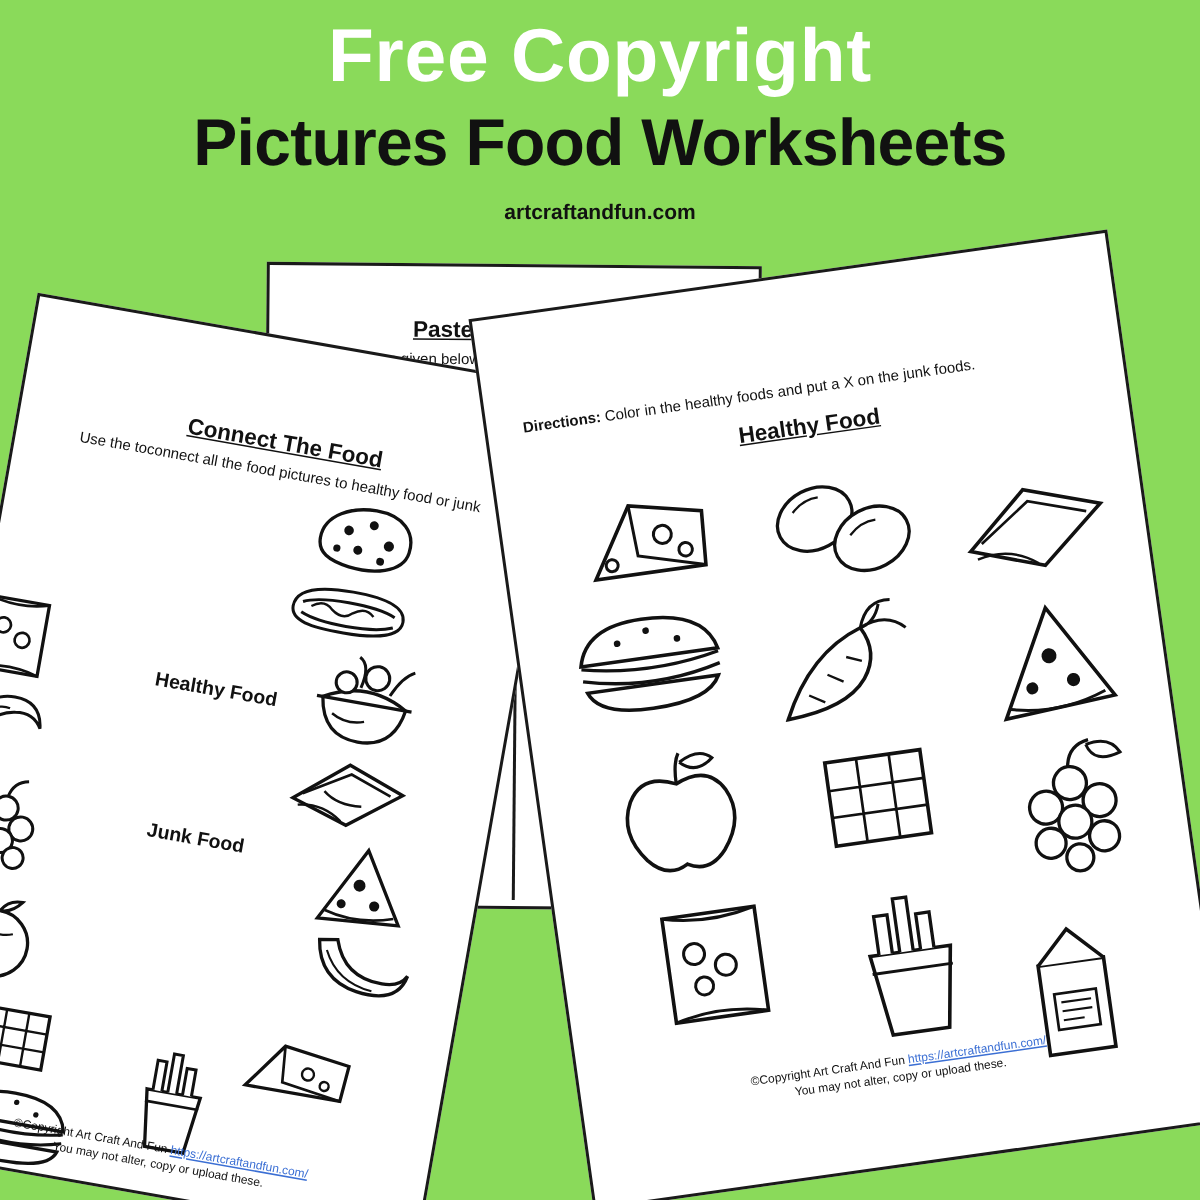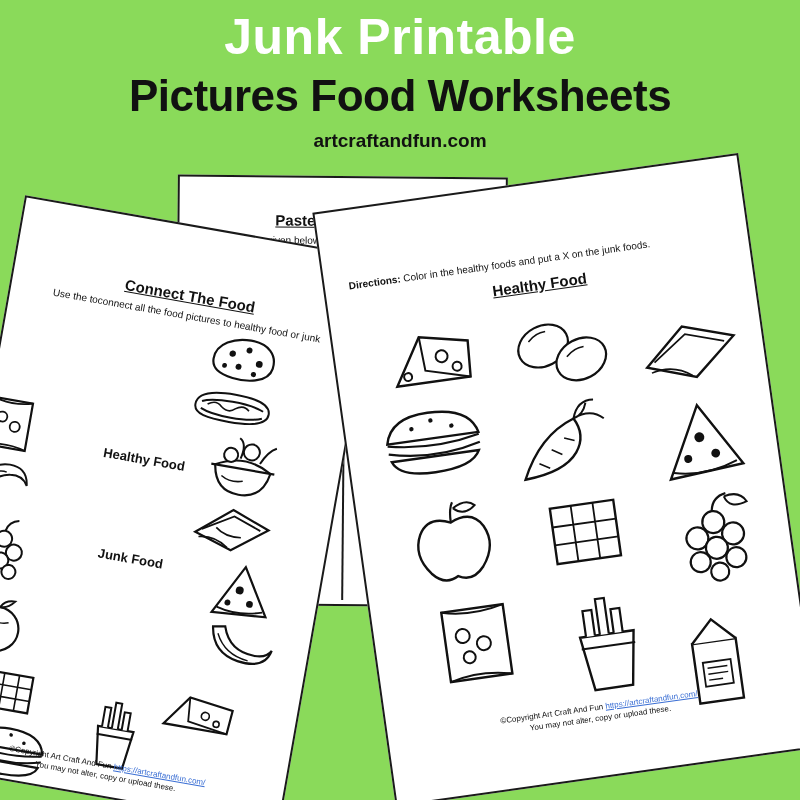--- a/index.html
+++ b/index.html
@@ -42,21 +42,21 @@
   .title-main {
     margin-top: 4px;
     font-size: 44px;
     line-height: 52px;
     font-weight: bold;
     color: #111111;
     letter-spacing: -0.5px;
   }
   .title-site {
     margin-top: 8px;
-    font-size: 19px;
+    font-size: 14px;
     line-height: 22px;
     font-weight: bold;
     color: #111111;
   }
 
   
   .sheet {
     position: absolute;
     background: #ffffff;
     border: 2px solid #1a1a1a;
@@ -138,21 +138,21 @@
     position: absolute;
     background: #1a1a1a;
   }
 </style>
 </head>
 <body>
 
 <div class="canvas">
 
   <div class="header">
-    <div class="title-free">Junk Printable</div>
+    <div class="title-free">Free Copyright</div>
     <div class="title-main">Pictures Food Worksheets</div>
     <div class="title-site">artcraftandfun.com</div>
   </div>
 
   <div class="sheet sheet-mid">
     <div style="position:absolute; left:0; top:34px; width:100%;">
       <div class="wtitle">Paste The Pictures</div>
       <div class="wsub">Cut the pictures given below and paste them in the correct column.</div>
     </div>
 

